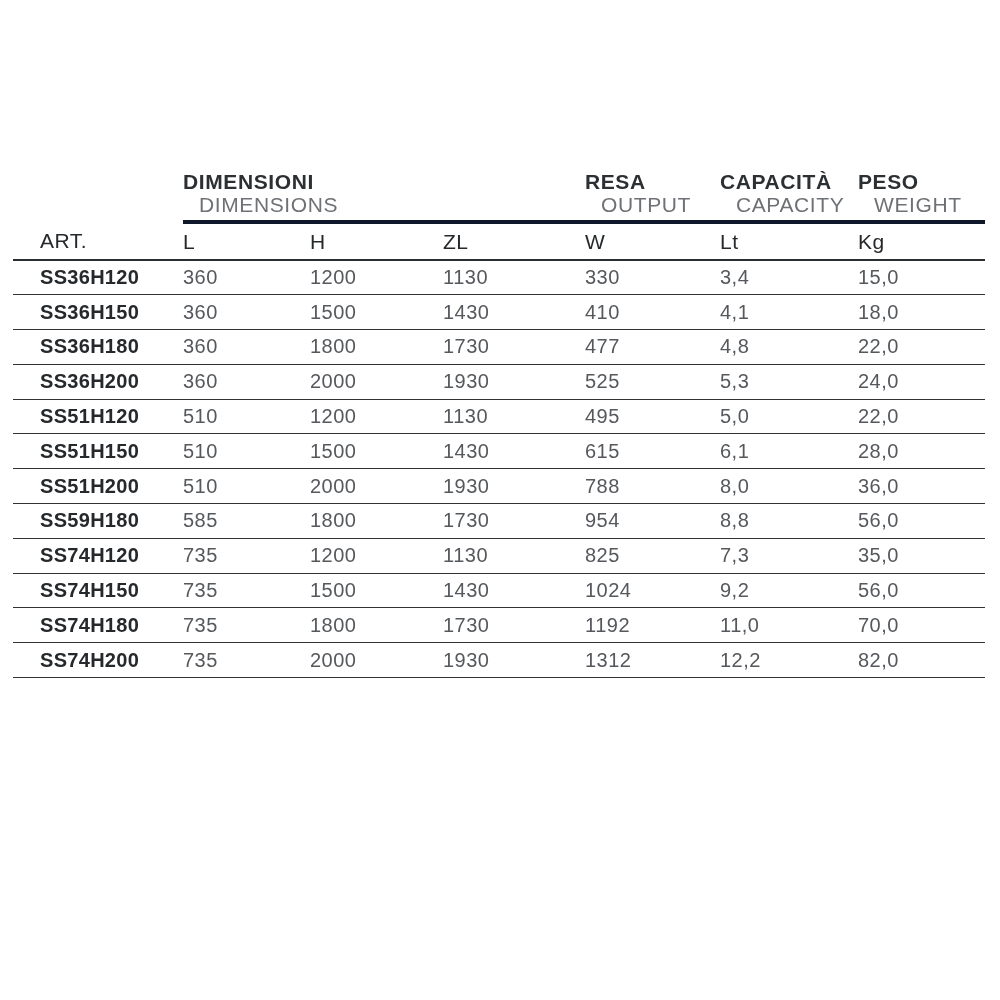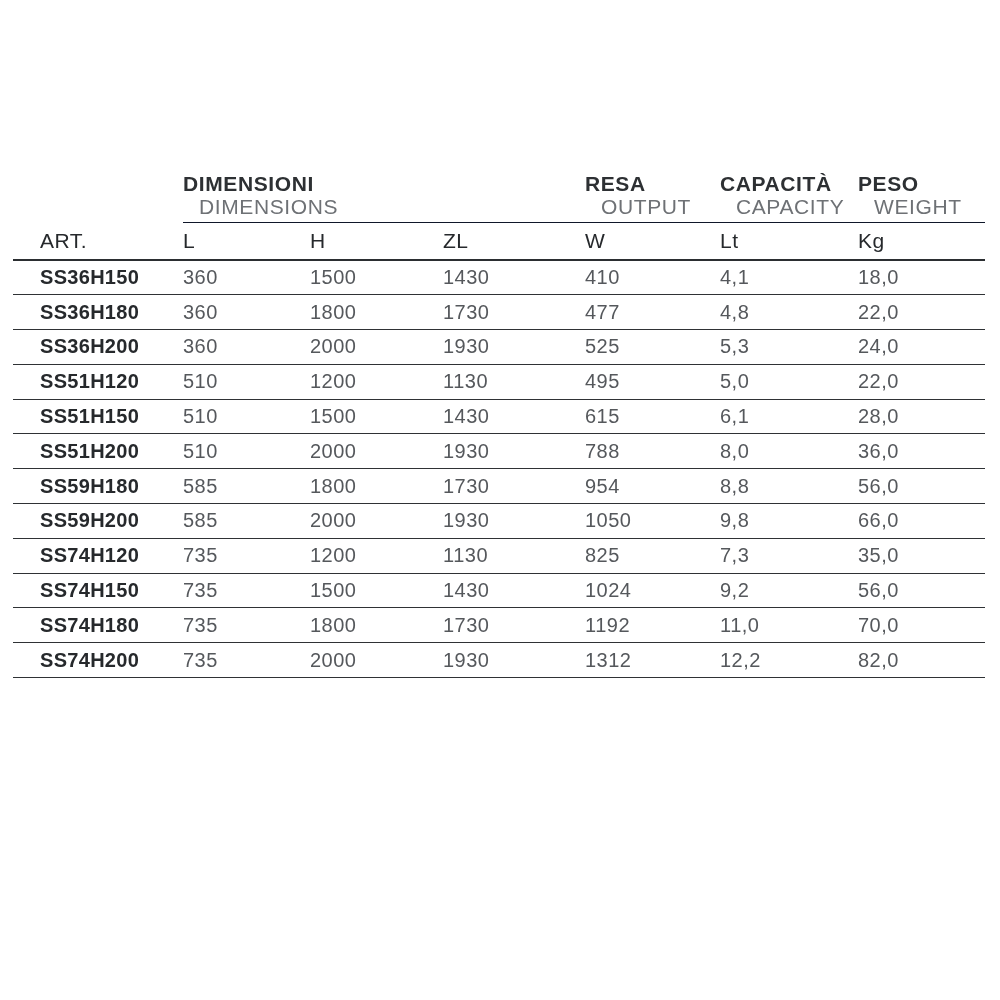--- a/index.html
+++ b/index.html
@@ -22,21 +22,21 @@
     border-collapse: collapse;
     table-layout: fixed;
   }
   
   tr.group-row td {
     vertical-align: bottom;
     height: 52px;
     padding-bottom: 4px;
   }
   tr.group-row td.grouped {
-    border-bottom: 1px solid #0f172a;
+    border-bottom: 4px solid #0f172a;
   }
   .group-line1 {
     font-size: 21px;
     font-weight: 700;
     letter-spacing: 0.6px;
     color: #2d3033;
     line-height: 23px;
     white-space: nowrap;
   }
   .group-line2 {
@@ -123,20 +123,29 @@
         <td>H</td>
         <td>ZL</td>
         <td>W</td>
         <td>Lt</td>
         <td>Kg</td>
       </tr>
     </thead>
 
     <tbody class="data">
 
+    <tr>
+          <td class="art c-art">SS36H120</td>
+          <td>360</td>
+          <td>1200</td>
+          <td>1130</td>
+          <td>330</td>
+          <td>3,4</td>
+          <td>15,0</td>
+        </tr>
         <tr>
           <td class="art c-art">SS36H150</td>
           <td>360</td>
           <td>1500</td>
           <td>1430</td>
           <td>410</td>
           <td>4,1</td>
           <td>18,0</td>
         </tr>
         <tr>
@@ -187,29 +196,20 @@
         <tr>
           <td class="art c-art">SS59H180</td>
           <td>585</td>
           <td>1800</td>
           <td>1730</td>
           <td>954</td>
           <td>8,8</td>
           <td>56,0</td>
         </tr>
         <tr>
-          <td class="art c-art">SS59H200</td>
-          <td>585</td>
-          <td>2000</td>
-          <td>1930</td>
-          <td>1050</td>
-          <td>9,8</td>
-          <td>66,0</td>
-        </tr>
-        <tr>
           <td class="art c-art">SS74H120</td>
           <td>735</td>
           <td>1200</td>
           <td>1130</td>
           <td>825</td>
           <td>7,3</td>
           <td>35,0</td>
         </tr>
         <tr>
           <td class="art c-art">SS74H150</td>

